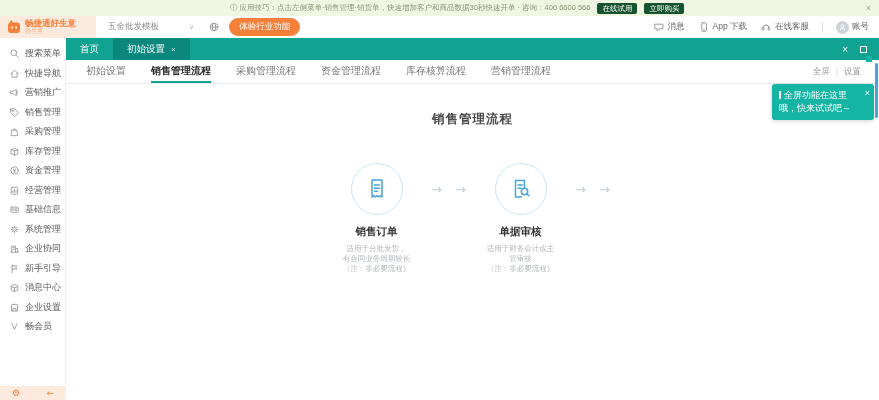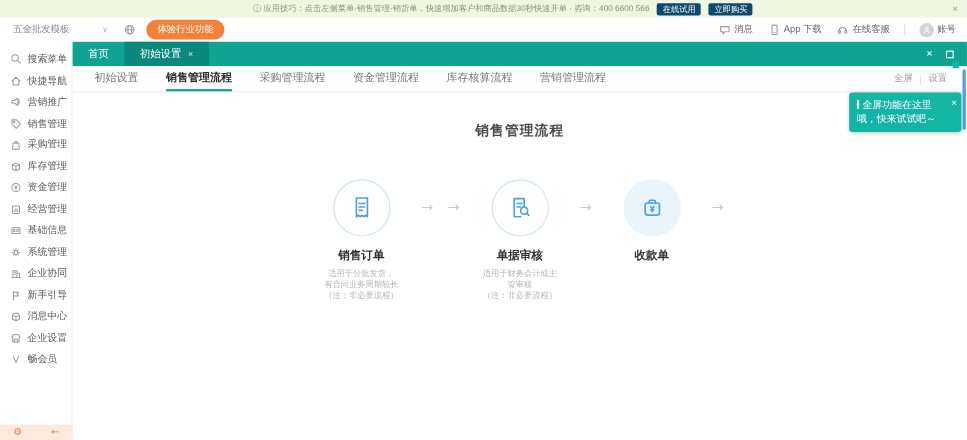--- a/index.html
+++ b/index.html
@@ -5,21 +5,21 @@
   * { margin:0; padding:0; box-sizing:border-box; }
   html,body { width:879px; height:400px; overflow:hidden; background:#fff;
     font-family:"Liberation Sans","DejaVu Sans",sans-serif; }
   body { position:relative; }
 
   
   .announce { position:absolute; left:0; top:0; width:879px; height:16px;
     background:#EFF6E2; display:flex; align-items:center; font-size:7.5px;
     color:#8b9579; padding:0 8px; gap:7px; z-index:3; }
   .announce .txt { margin-left:222px; white-space:nowrap; }
-  .badge { background:#0c4a6e; color:#fff; border-radius:2px; padding:1px 5px;
+  .badge { background:#14532d; color:#fff; border-radius:2px; padding:1px 5px;
     font-size:7.5px; line-height:9px; cursor:pointer; }
   .announce .close { margin-left:auto; color:#9aa78b; font-size:9px; cursor:pointer; }
 
   
   .header { position:absolute; left:0; top:16px; width:879px; height:22px;
     background:#fff; display:flex; align-items:center; z-index:2; }
   .logo-block { width:96px; height:22px; background:#FBEADD; display:flex;
     align-items:center; padding-left:7px; gap:4px; }
   .logo-txt { display:flex; flex-direction:column; line-height:8px; }
   .logo-title { font-size:8.5px; font-weight:bold; color:#F5803A; }
@@ -188,20 +188,32 @@
 </svg>
 
 <div class="announce">
   <span class="txt">ⓘ 应用技巧：点击左侧菜单·销售管理·销货单，快速增加客户和商品数据30秒快速开单 · 咨询：400 6600 566</span>
   <span class="badge">在线试用</span>
   <span class="badge">立即购买</span>
   <span class="close">×</span>
 </div>
 
 <div class="header">
+  <div class="logo-block">
+    <svg width="14" height="14" viewBox="0 0 14 14">
+      <rect x="1" y="2.5" width="12" height="10.5" rx="3" fill="#F5803A"></rect>
+      <rect x="3" y="0.5" width="2.4" height="4" rx="1.2" fill="#F5803A"></rect>
+      <circle cx="5" cy="7.5" r="1.1" fill="#fff"></circle>
+        <circle cx="9" cy="7.5" r="1.1" fill="#fff"></circle>
+    </svg>
+    <span class="logo-txt">
+      <span class="logo-title">畅捷通好生意</span>
+      <span class="logo-sub">好生意</span>
+    </span>
+  </div>
   <div class="tpl-select">
     <span>五金批发模板</span>
     <span class="caret">∨</span>
   </div>
   <svg class="ico globe" width="12" height="12" viewBox="0 0 12 12">
       <use href="#i-globe"></use>
     </svg>
   <button class="trial-btn">体验行业功能</button>
   <div class="hdr-right">
     <span class="hdr-item">
@@ -399,30 +411,20 @@
       <div class="step-label">单据审核</div>
       <div class="step-desc">
         <div>适用于财务会计或主</div>
         <div>管审核</div>
         <div>（注：非必要流程）</div>
       </div>
     </div>
 
     <div class="flow-arrow">→</div>
 
-    <div class="step">
-      <div class="circle filled">
-        <svg class="flow-ico" width="24" height="24" viewBox="0 0 24 24">
-          <rect x="5.5" y="7.5" width="13" height="11" rx="2"></rect>
-          <path d="M9.2 7.5 V6.2 a1.2 1.2 0 0 1 1.2 -1.2 h3.2 a1.2 1.2 0 0 1 1.2 1.2 V7.5"></path>
-          <path d="M10.5 10.8 L12 12.8 L13.5 10.8 M12 12.8 V15.4 M10.7 13.8 h2.6"></path>
-        </svg>
-      </div>
-      <div class="step-label">收款单</div>
-    </div>
 
     <div class="flow-arrow">→</div>
 
 
   </div>
 </div>
 
 <div class="fs-dot"></div>
 <div class="tooltip">
   <span class="bar"></span><span>全屏功能在这里哦，快来试试吧～</span>

